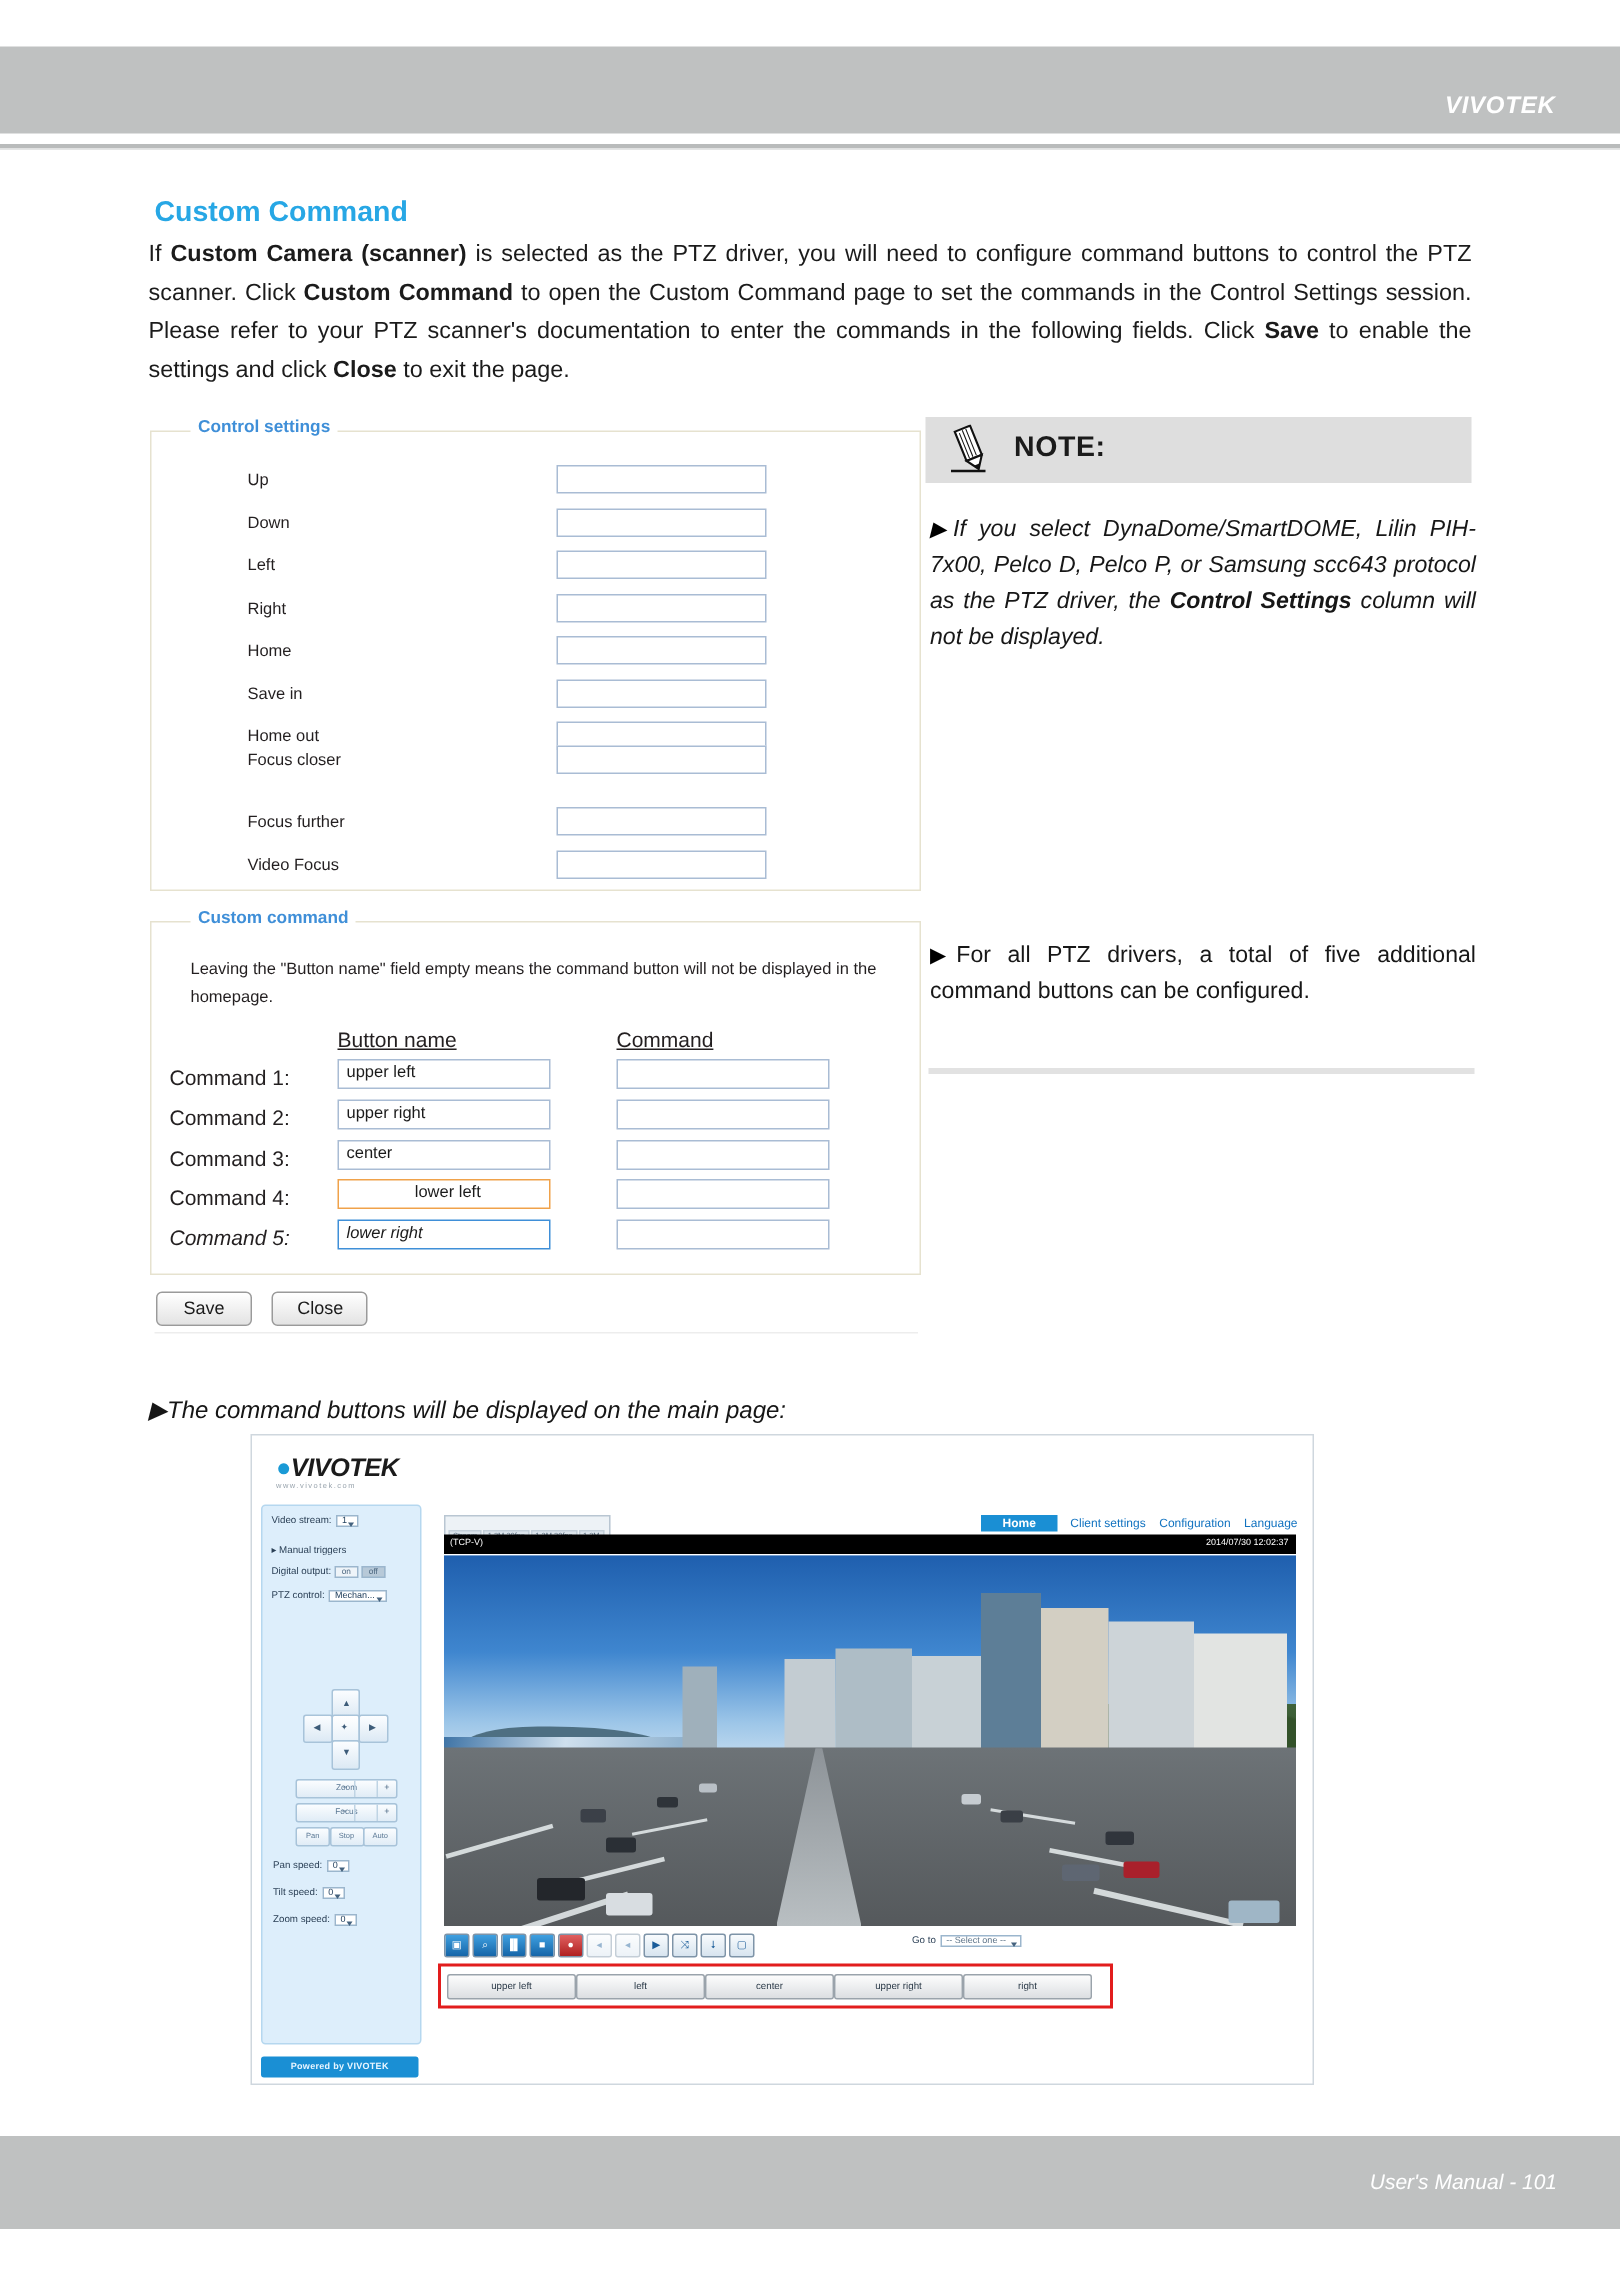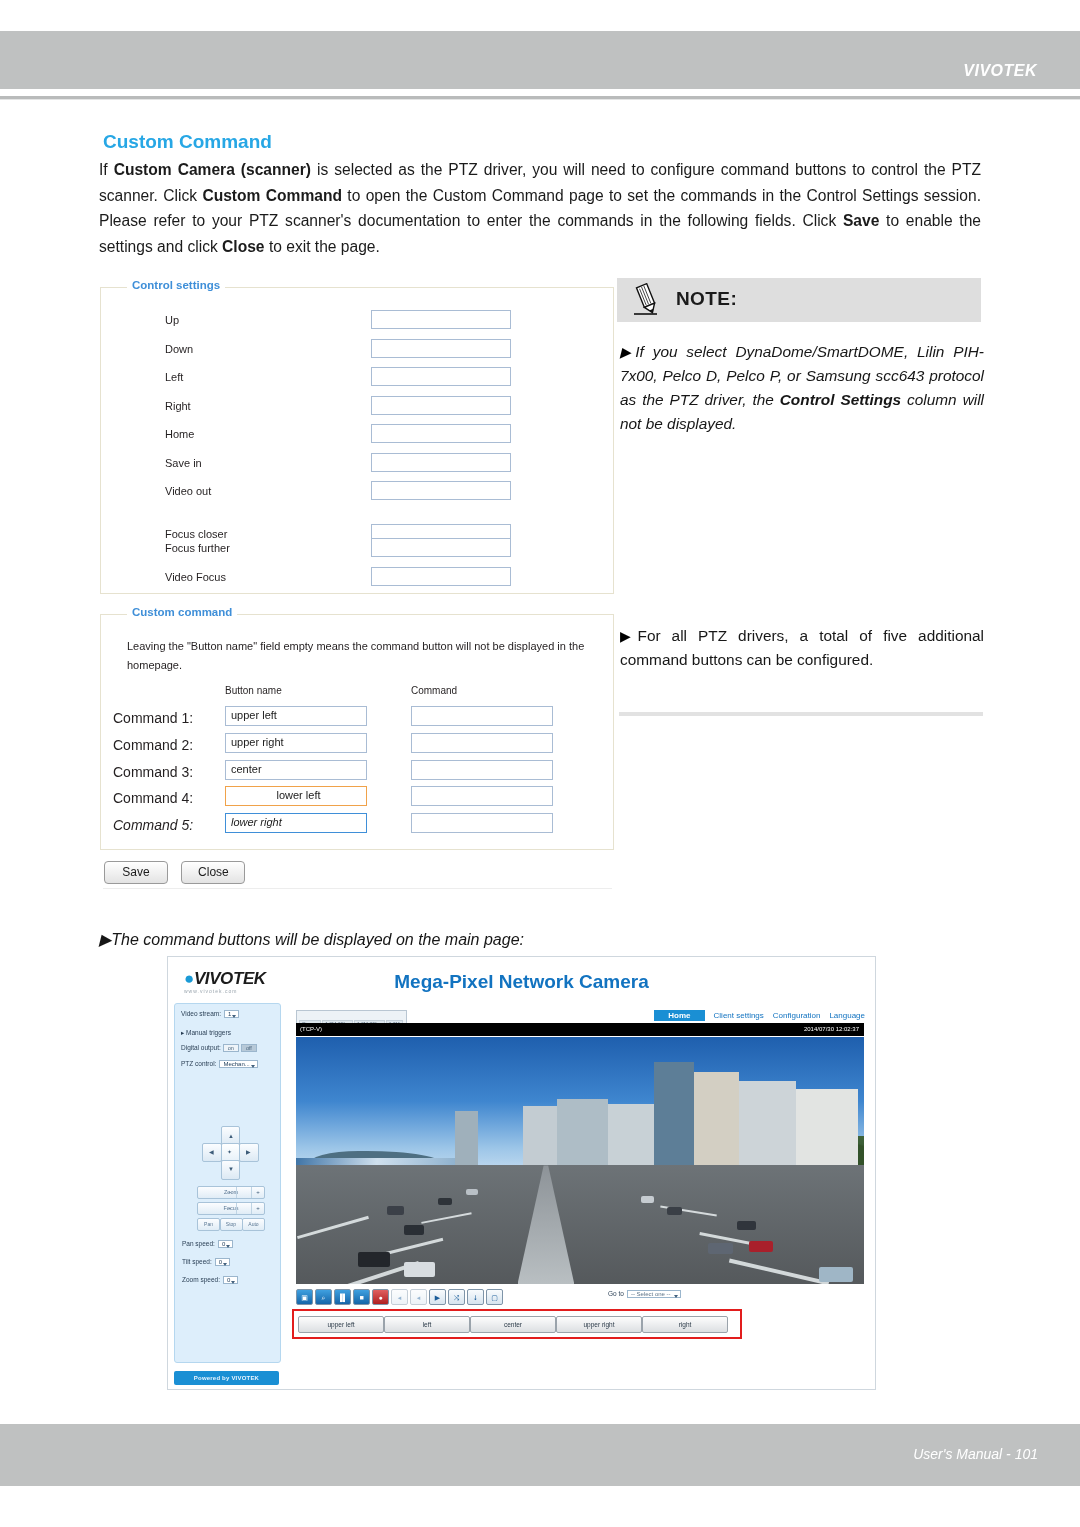--- a/index.html
+++ b/index.html
@@ -63,21 +63,21 @@
     width:140px;height:19px;
     border:1px solid #a9bcd4;background:#fff;box-sizing:border-box;
   }
 
   
   .cc-note{
     position:absolute;left:26px;top:22px;width:465px;
     font-size:11px;line-height:19px;color:#231f20;
   }
   .cc-colhead{
-    position:absolute;font-size:10px;color:#231f20;
+    position:absolute;font-size:14px;color:#231f20;text-decoration:underline;
   }
   .cc-row{position:absolute;left:0;width:100%;height:26.8px;}
   .cc-rowlabel{position:absolute;left:12px;top:4px;font-size:14px;color:#231f20;}
   .cc-name{
     position:absolute;left:124px;top:0px;width:142px;height:20px;
     border:1px solid #a9bcd4;background:#fff;box-sizing:border-box;
     font-size:11px;color:#1b1b1b;padding:2px 0 0 5px;
   }
   .cc-name.hl-orange{border:1px solid #f0a24a;}
   .cc-name.hl-blue{border:1px solid #3f8fd8;}
@@ -327,24 +327,24 @@
       </div>
       <div class="cs-row" style="top: 136px;">
         <div class="cs-label">Home</div>
         <div class="cs-input"></div>
       </div>
       <div class="cs-row" style="top: 164.5px;">
         <div class="cs-label">Save in</div>
         <div class="cs-input"></div>
       </div>
       <div class="cs-row" style="top: 193px;">
-        <div class="cs-label">Video out</div>
-        <div class="cs-input"></div>
-      </div>
-      <div class="cs-row" style="top: 236px;">
+        <div class="cs-label">Home out</div>
+        <div class="cs-input"></div>
+      </div>
+      <div class="cs-row" style="top: 209px;">
         <div class="cs-label">Focus closer</div>
         <div class="cs-input"></div>
       </div>
       <div class="cs-row" style="top: 250px;">
         <div class="cs-label">Focus further</div>
         <div class="cs-input"></div>
       </div>
       <div class="cs-row" style="top: 278.5px;">
         <div class="cs-label">Video Focus</div>
         <div class="cs-input"></div>
@@ -418,21 +418,20 @@
 <div class="caption-line">
   <span>▶</span><span>The command buttons will be displayed on the main page:</span>
 </div>
 
 <div id="camera-shot">
 
   <div class="cam-logo">
     <span class="mark">●</span><span>VIVOTEK</span>
     <span class="sub">www.vivotek.com</span>
   </div>
-  <div class="cam-title">Mega-Pixel Network Camera</div>
 
   <div class="cam-nav" id="cam-nav"><span class="tab active">Home</span><span class="tab">Client settings</span><span class="tab">Configuration</span><span class="tab">Language</span></div>
 
   <div class="cam-badges" id="cam-badges"><span>Stream</span><span>1.3M 30fps</span><span>1.3M 30fps</span><span>1.3M</span></div>
 
   <div class="cam-statusbar">
     <span class="l">(TCP-V)</span>
     <span class="r">2014/07/30 12:02:37</span>
   </div>
 

